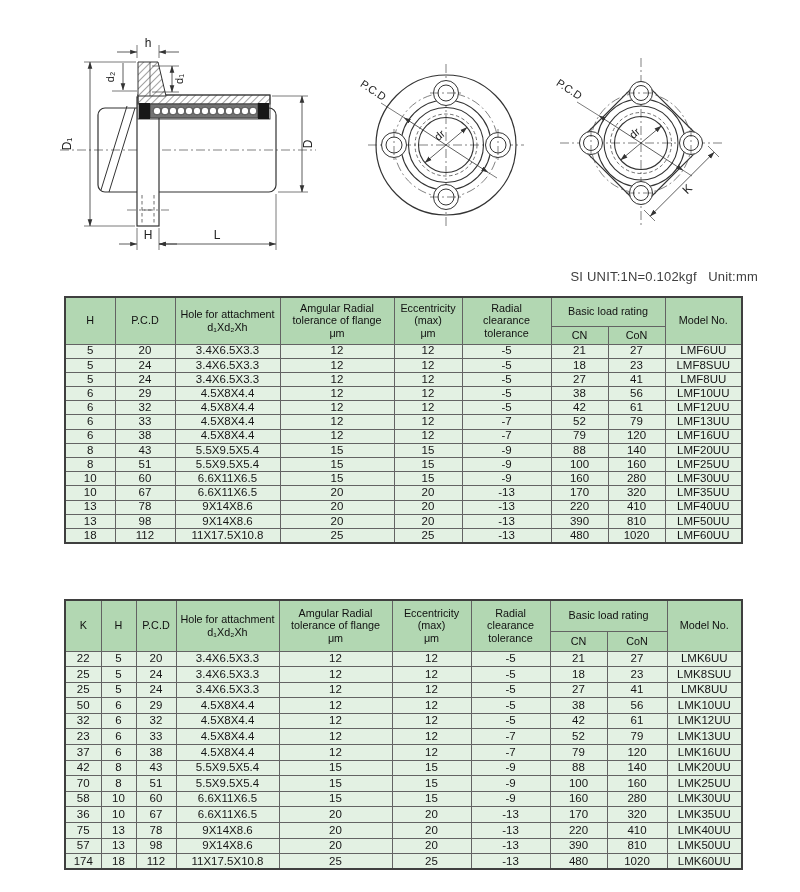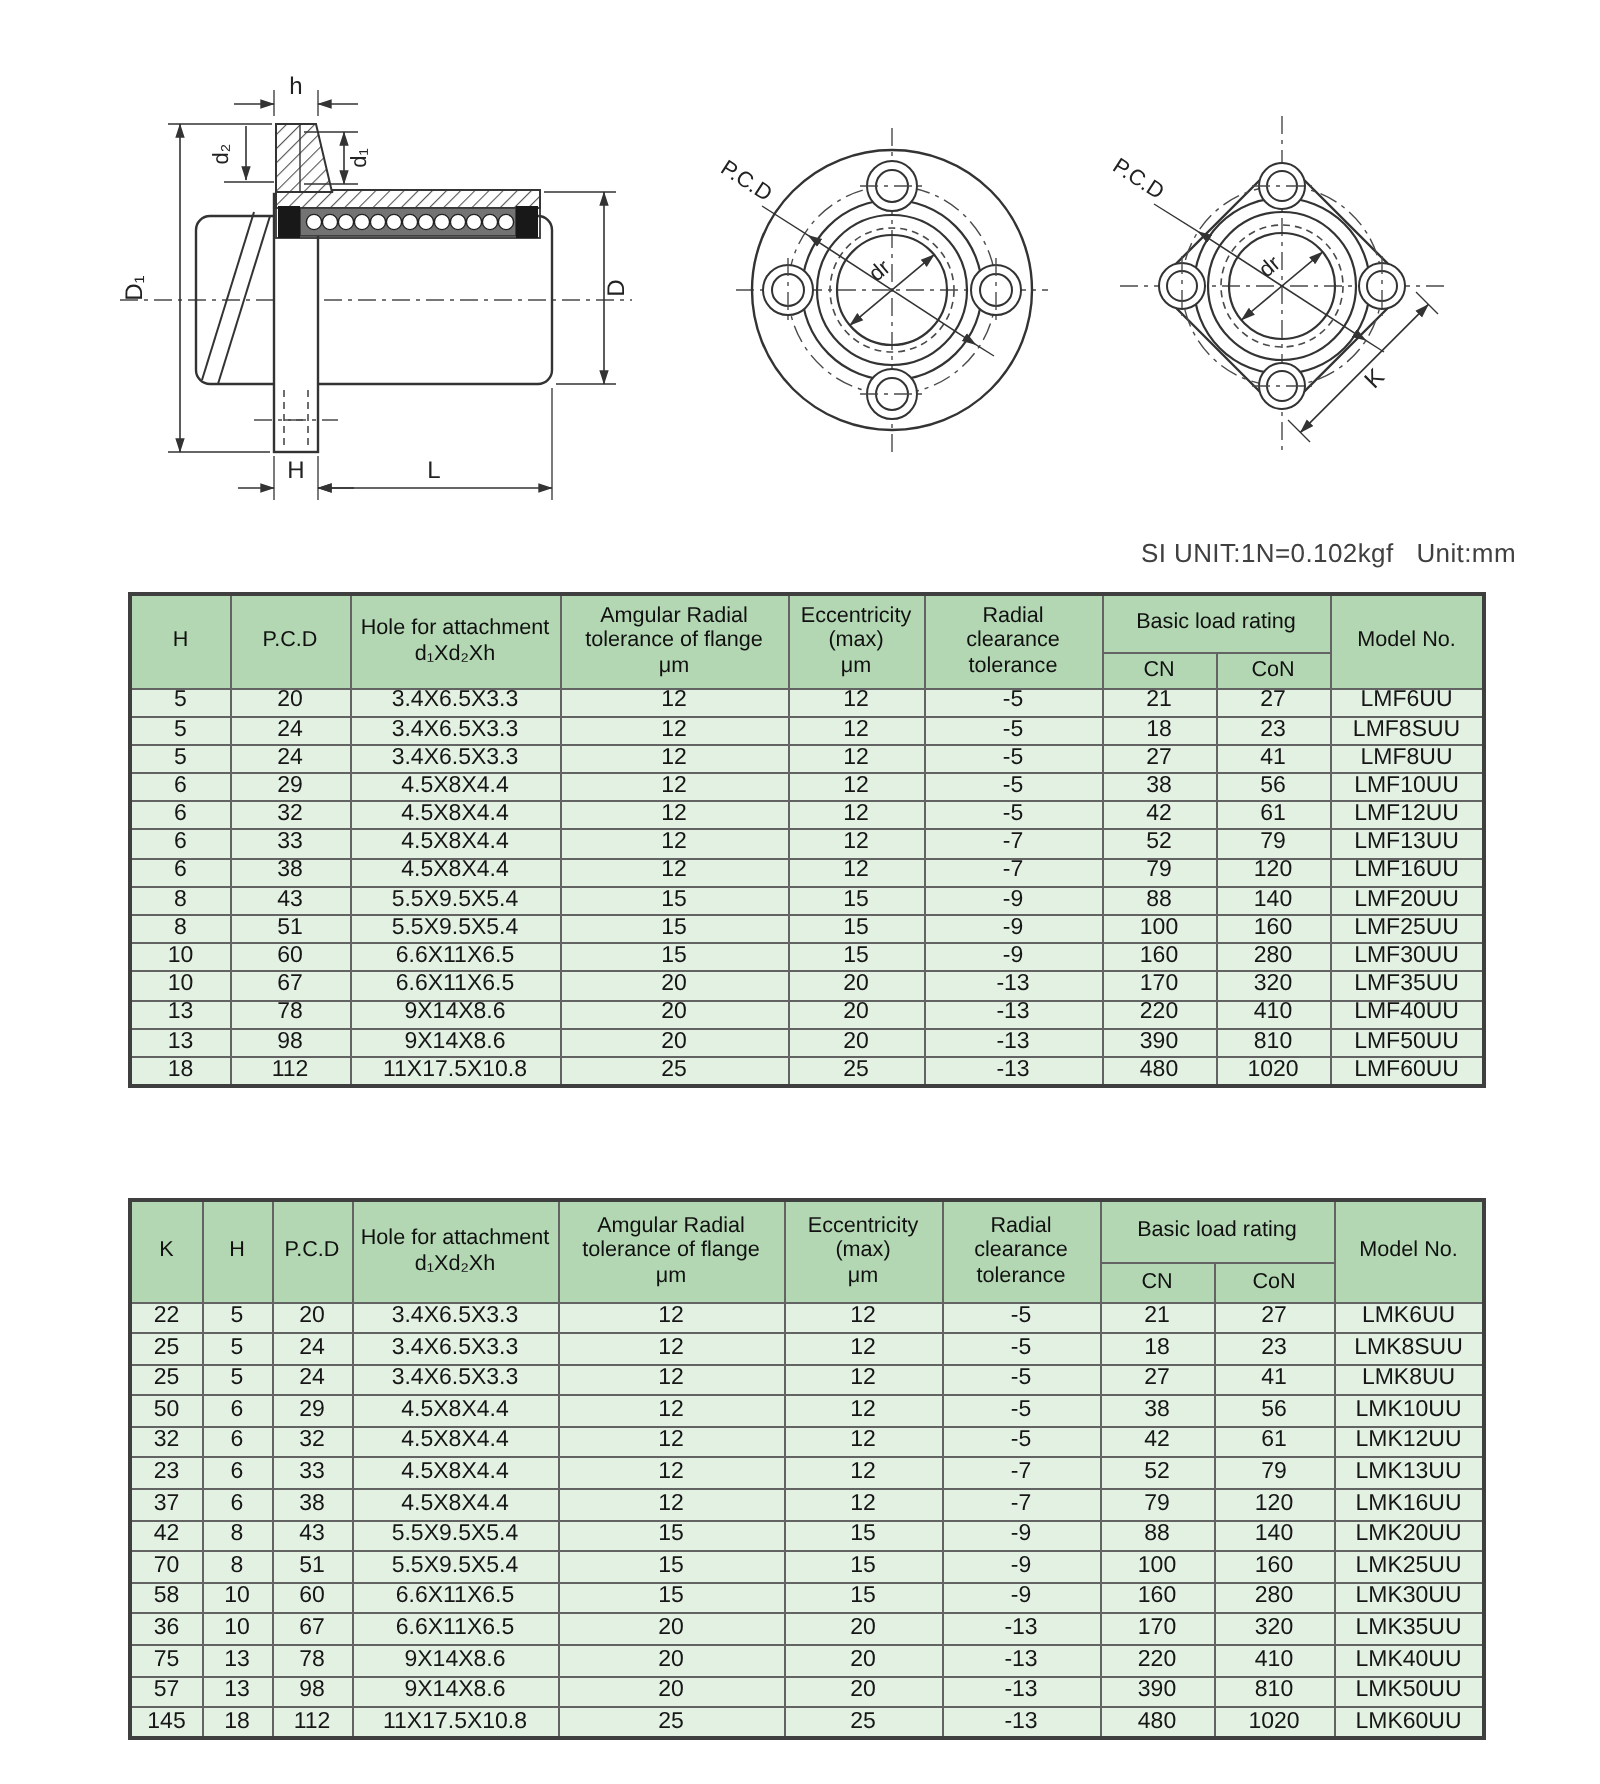--- a/index.html
+++ b/index.html
@@ -594,21 +594,21 @@
         <td>98</td>
         <td>9X14X8.6</td>
         <td>20</td>
         <td>20</td>
         <td>-13</td>
         <td>390</td>
         <td>810</td>
         <td>LMK50UU</td>
       </tr>
       <tr>
-        <td>145</td>
+        <td>174</td>
         <td>18</td>
         <td>112</td>
         <td>11X17.5X10.8</td>
         <td>25</td>
         <td>25</td>
         <td>-13</td>
         <td>480</td>
         <td>1020</td>
         <td>LMK60UU</td>
       </tr>

